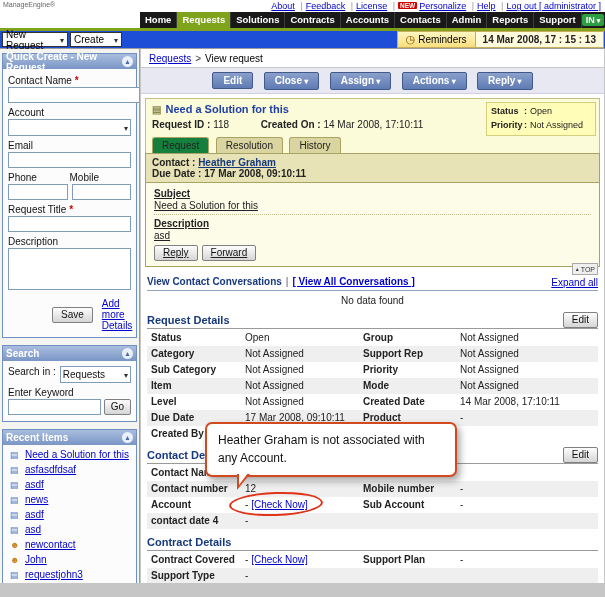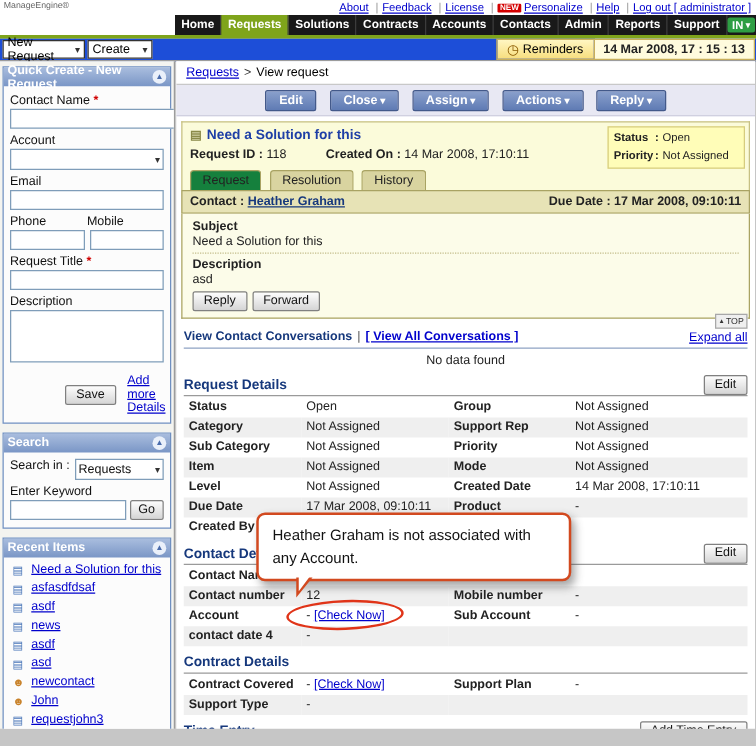--- a/index.html
+++ b/index.html
@@ -79,23 +79,23 @@
 .rh-title{color:#1E3FA6;font-weight:bold;font-size:11px;display:flex;align-items:center;gap:4px;}
 [data-name="request-title-icon"]::before{content:"▤";color:#8B8B4A;font-size:10px;}
 .rh-meta{font-size:10px;margin:4px 0 5px;color:#222;}
 .meta-gap{display:inline-block;width:26px;}
 .status-box{position:absolute;top:3px;right:3px;width:110px;background:#FFFDB8;border:1px solid #D6CC7E;font-size:9px;padding:2px 4px;line-height:1.55;color:#222;}
 .sb-l{display:inline-block;min-width:33px;font-weight:bold;}
 .sb-sep{margin-right:3px;font-weight:bold;}
 .rh-tabs{position:relative;margin-top:1px;}
 .tab{display:inline-block;font-size:10px;padding:2px 9px;border:1px solid #A9A363;border-bottom:none;background:#D9D4A0;border-radius:3px 3px 0 0;margin-right:2px;cursor:pointer;color:#222;}
 .tab.active{background:#15803d;font-weight:normal;}
-.contact-bar{margin:0 4px;background:#E7E3B6;border:1px solid #A9A363;display:flex;justify-content:space-between;padding:3px 6px;font-size:10px;color:#222;}
+.contact-bar{margin:0 4px;background:#E7E3B6;border:1px solid #A9A363;display:flex;justify-content:space-between;padding:3px 6px;font-size:10px;color:#222;flex-direction:column;}
 .contact-name{color:#16387C;font-weight:bold;text-decoration:underline;font-size:10px;}
-.conv-body{margin:0 4px;background:#FCFCE9;border:1px solid #A9A363;border-top:none;padding:3px 8px 5px;font-size:10px;color:#222;}
+.conv-body{margin:0 4px;background:#FCFCE9;border:1px solid #A9A363;border-top:none;padding:3px 8px 5px;font-size:10px;color:#222;text-decoration:underline;}
 .fld-label{font-weight:bold;margin-top:2px;}
 .fld-value{margin:1px 0 3px;}
 .fld-value.subj{border-bottom:1px dotted #C2BC8A;padding-bottom:3px;margin-bottom:3px;}
 .conv-btns{margin-top:4px;display:flex;gap:4px;}
 .conv-bar{margin:7px 6px 0;position:relative;font-size:10px;border-bottom:1px solid #8FA3C4;padding:2px 0 3px;}
 .cb-head{color:#16387C;font-weight:bold;}
 .cb-pipe{margin:0 4px;color:#555;}
 .conv-bar .link.bold{font-weight:bold;}
 .top-btn{position:absolute;right:0;top:-11px;font-size:7px;border:1px solid #A8A8A8;background:#EFEFEF;padding:0 2px;line-height:9px;display:inline-flex;align-items:center;gap:1px;cursor:pointer;color:#333;}
 [data-name="top-arrow-icon"]::before{content:"▲";font-size:5px;}

